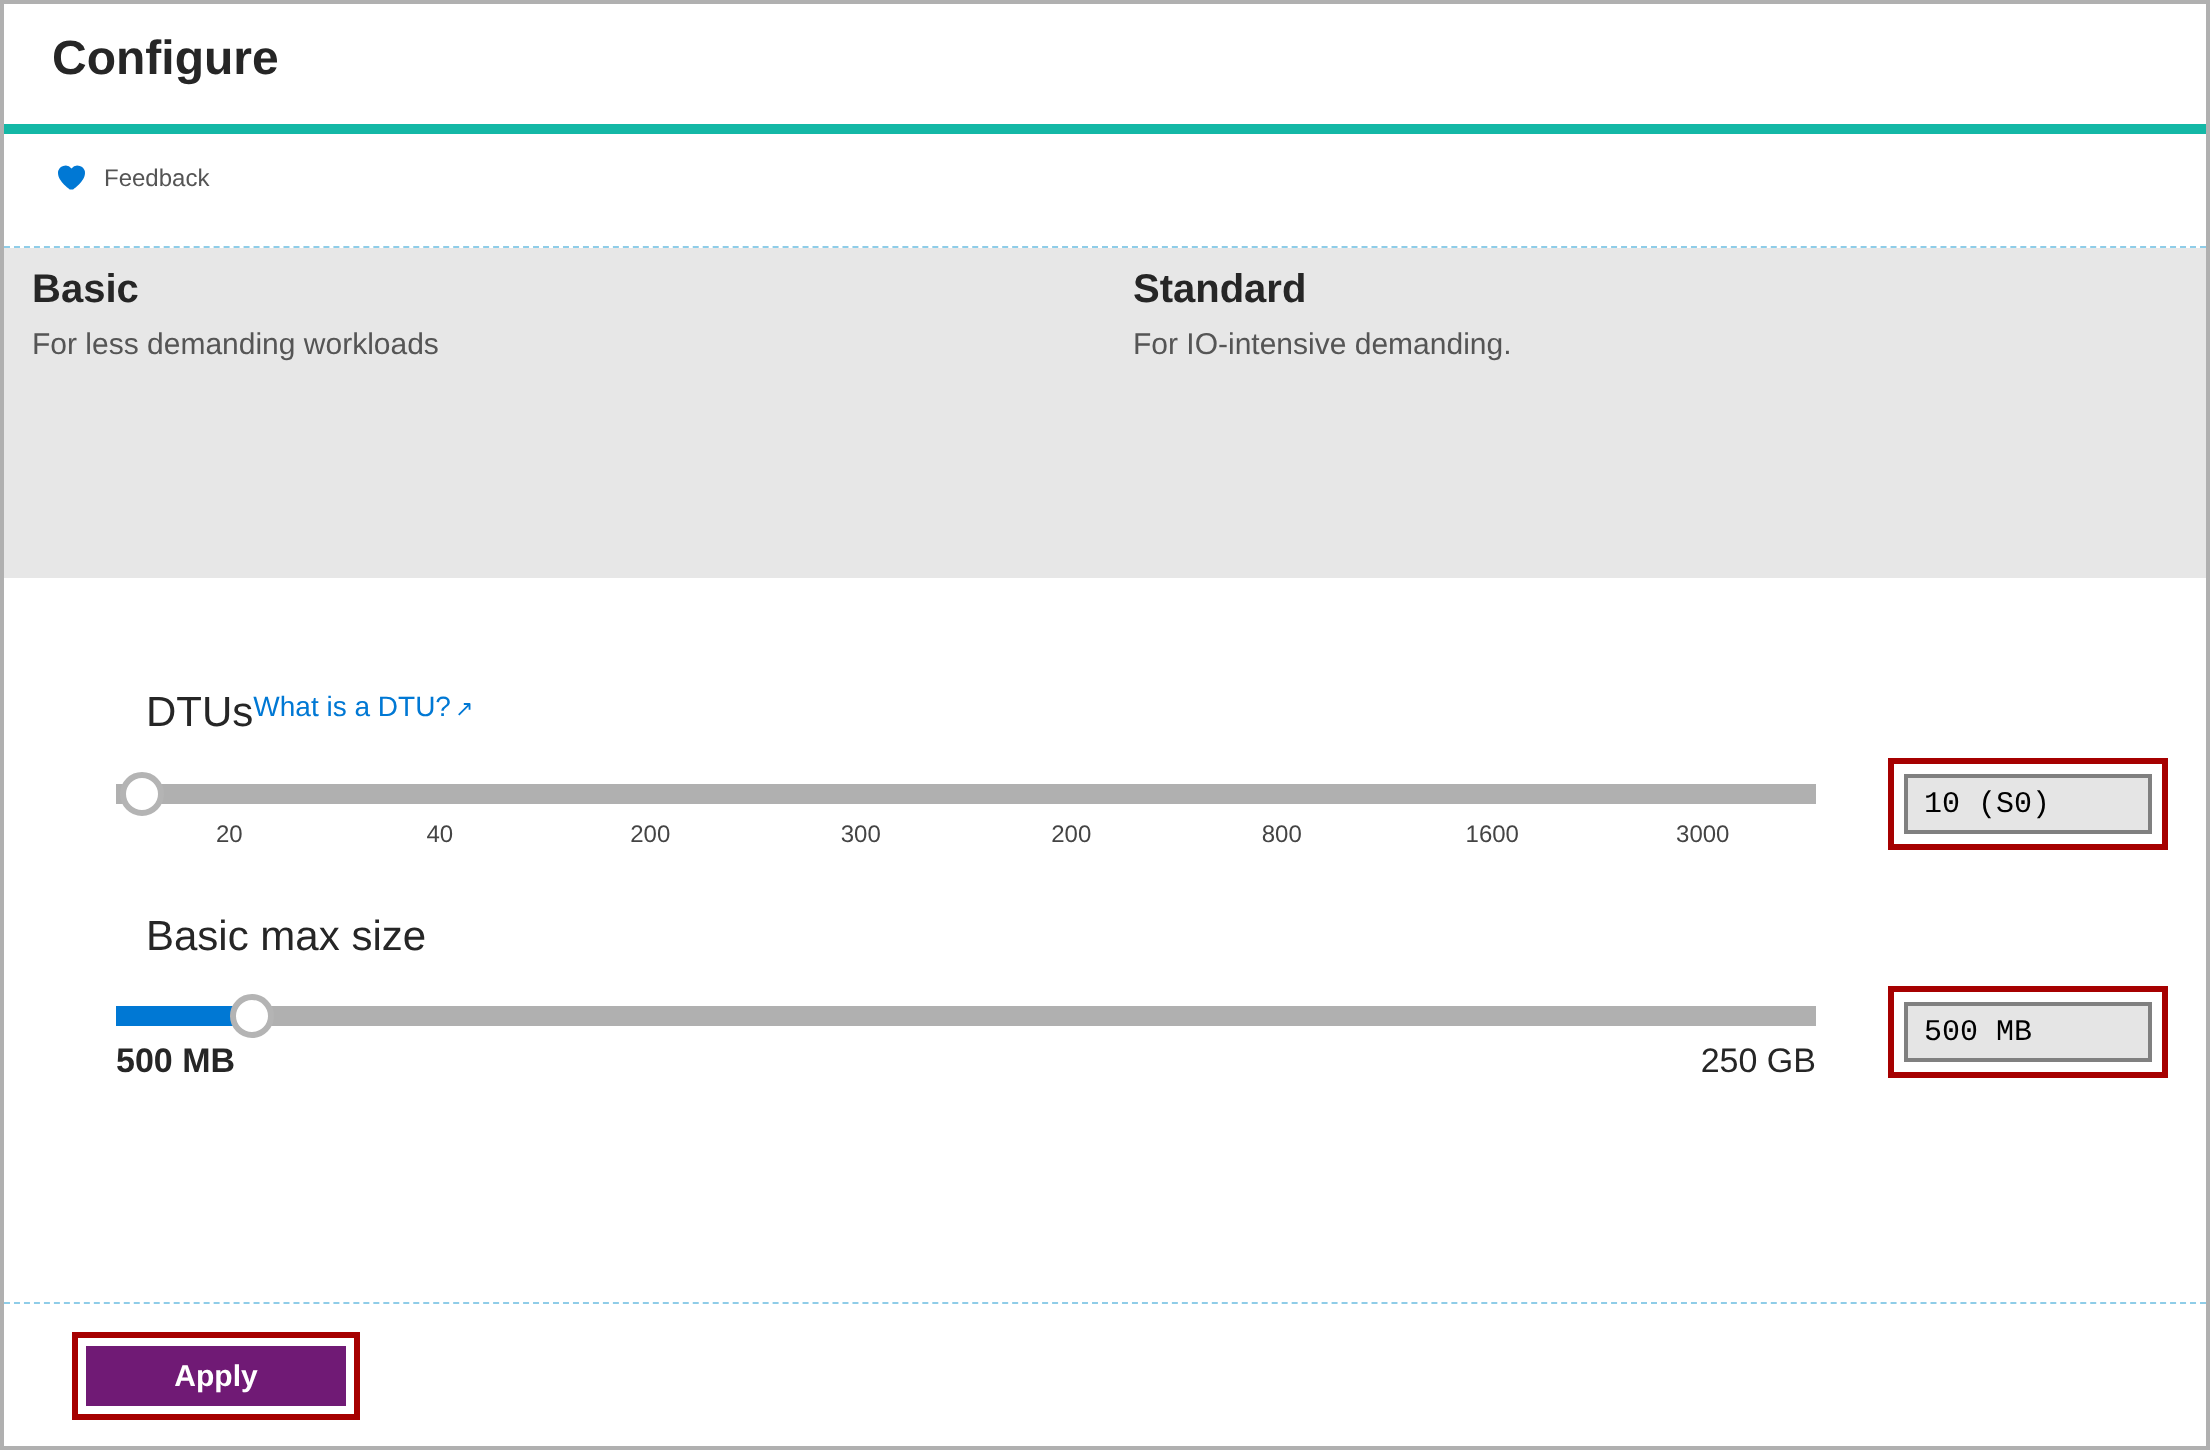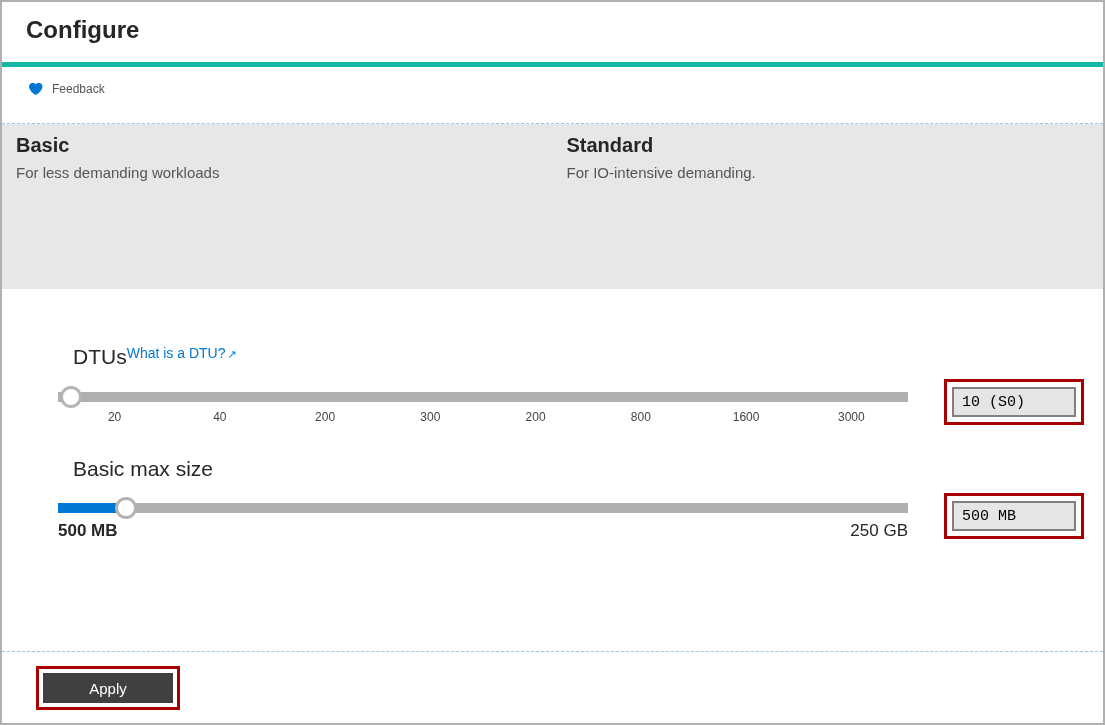--- a/index.html
+++ b/index.html
@@ -147,25 +147,25 @@
     border-top: 1px dashed #8fcde8;
     padding: 14px 0 14px 34px;
     height: 72px;
   }
   .apply-highlight {
     border: 3px solid #a60000;
     display: inline-block;
     padding: 4px;
   }
   .apply-btn {
-    background: #404040;
+    background: #701a75;
     color: #fff;
     border: none;
     font-size: 15px;
-    font-weight: 400;
+    font-weight: 700;
     width: 130px;
     height: 30px;
     cursor: pointer;
   }
 </style>
 </head>
 <body>
 
 <div class="header">
   <h1 class="page-title">Configure</h1>

